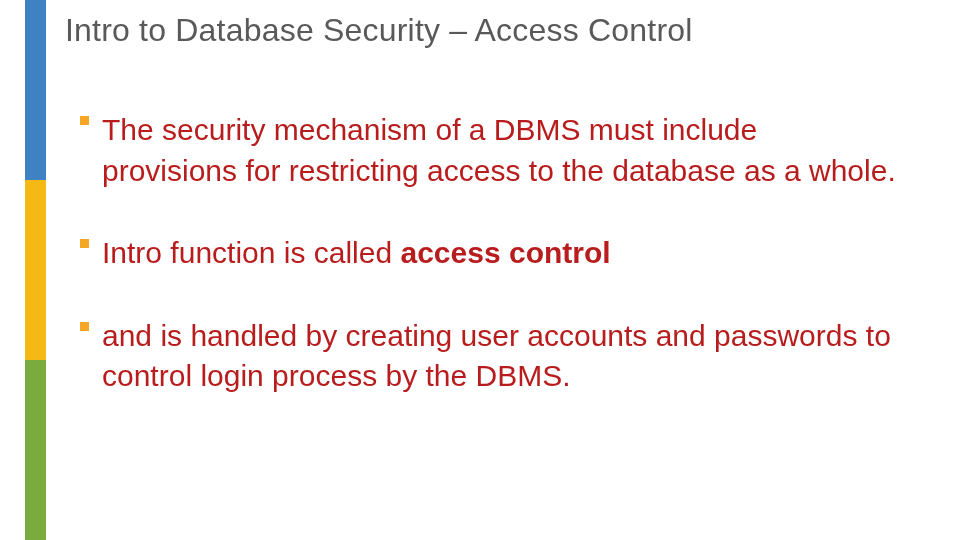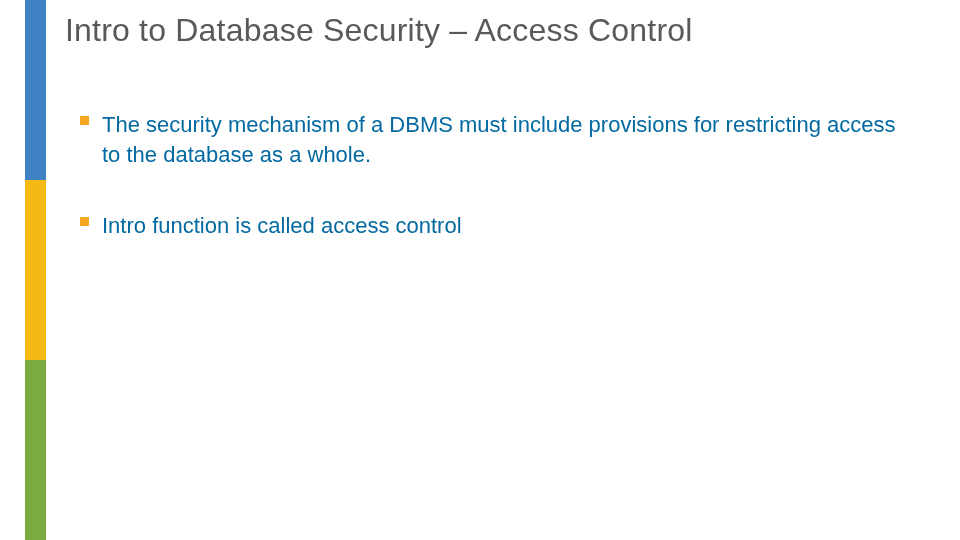--- a/index.html
+++ b/index.html
@@ -38,36 +38,36 @@
   }
   .bullets {
     position: absolute;
     left: 80px;
     top: 110px;
     width: 820px;
   }
   .bullet {
     position: relative;
     padding-left: 22px;
-    font-size: 22px;
+    font-size: 30px;
     line-height: 1.35;
-    color: #0369a1;
+    color: #b91c1c;
     margin-bottom: 42px;
   }
   .bullet::before {
     content: "";
     position: absolute;
     left: 0;
     top: 6px;
     width: 9px;
     height: 9px;
     background: #f5a623;
   }
   .bold {
-    font-weight: 400;
+    font-weight: 700;
     margin-top: 32px;
   }
 </style>
 </head>
 <body>
 
 <div class="slide">
 
   <div class="sidebar">
     <div class="seg" style="height: 180px; background: rgb(62, 130, 196);"></div>
@@ -77,15 +77,18 @@
 
   <div class="title">Intro to Database Security – Access Control</div>
 
   <div class="bullets">
     <div class="bullet">
       <span>The security mechanism of a DBMS must include provisions for restricting access to the database as a whole.</span><span class="bold"></span><span></span>
     </div>
     <div class="bullet">
       <span>Intro function is called </span><span class="bold">access control</span><span></span>
     </div>
+    <div class="bullet">
+      <span>and is handled by creating user accounts and passwords to control login process by the DBMS.</span><span class="bold"></span><span></span>
+    </div>
   </div>
 
 </div>
 
 </body></html>

